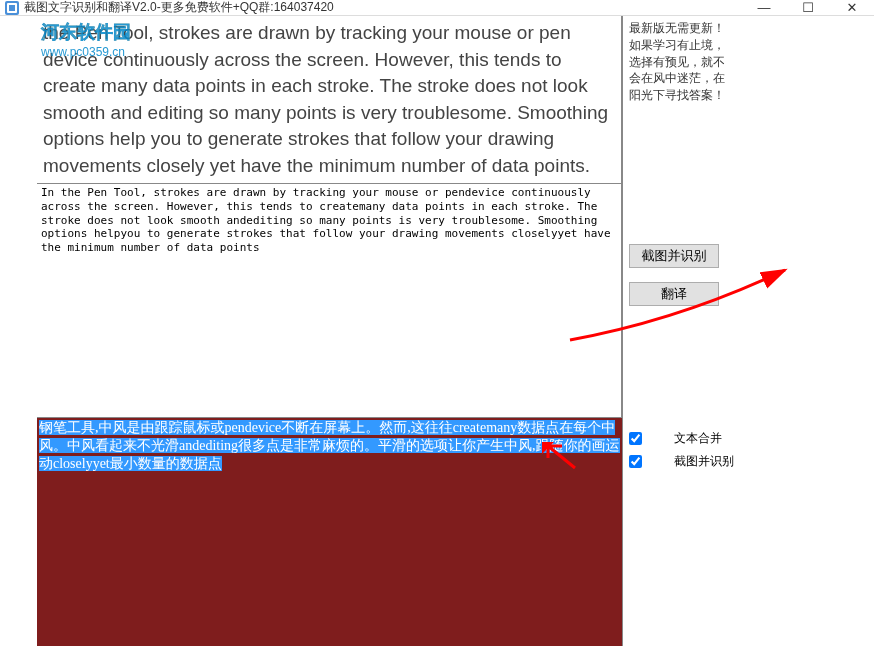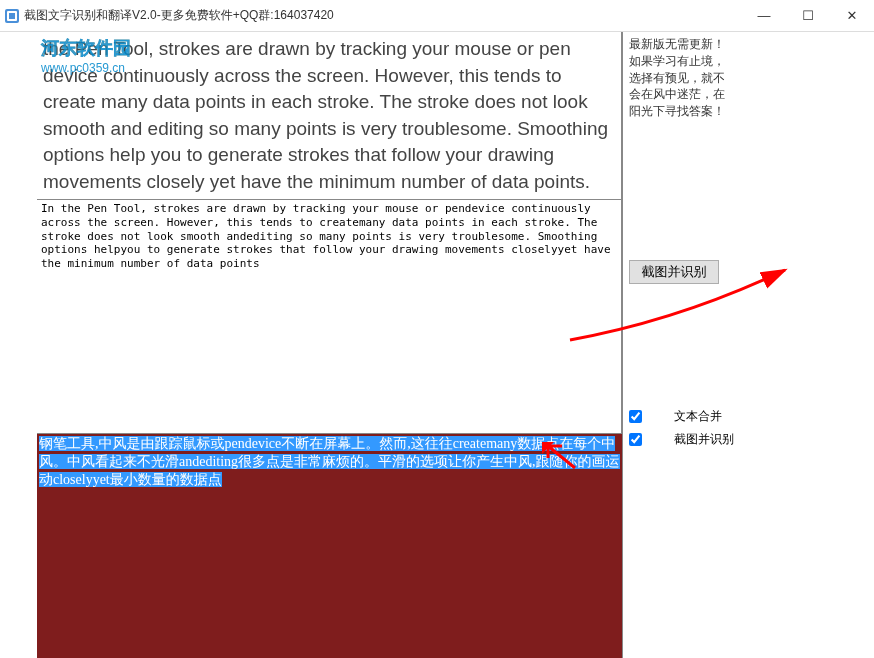--- a/index.html
+++ b/index.html
@@ -1,18 +1,18 @@
 <!DOCTYPE html>
 <html><head>
 <meta charset="utf-8">
 <style>
 * { margin: 0; padding: 0; box-sizing: border-box; }
 body { font-family: "Microsoft YaHei", Arial, sans-serif; background: #fff; width: 874px; height: 658px; overflow: hidden; position: relative; }
 
-.titlebar { height: 32px; background: #fff; border-bottom: 1px solid #ddd; display: flex; align-items: center; padding-left: 4px; font-size: 12px; color: #333; }
+.titlebar { height: 16px; background: #fff; border-bottom: 1px solid #ddd; display: flex; align-items: center; padding-left: 4px; font-size: 12px; color: #333; }
 .titlebar-icon { width: 16px; height: 16px; margin-right: 4px; display: inline-block; }
 .titlebar-icon svg { width: 16px; height: 16px; }
 .titlebar-title { flex: 1; }
 .winbtns { display: flex; }
 .winbtn { width: 44px; height: 28px; display: flex; align-items: center; justify-content: center; font-size: 13px; color: #333; cursor: pointer; }
 
 .body-row { display: flex; height: calc(100% - 28px); }
 
 .left-col { width: 623px; display: flex; flex-direction: column; border-right: 1px solid #888; padding-left: 37px; }
 .right-col { flex: 1; padding: 4px 6px; display: flex; flex-direction: column; }
@@ -77,20 +77,21 @@
   </div>
 
   <div class="right-col">
     <div class="sidebar-text" style="white-space:pre-line;">最新版无需更新！
 如果学习有止境，
 选择有预见，就不
 会在风中迷茫，在
 阳光下寻找答案！</div>
 
     <div class="btn">截图并识别</div>
+    <div class="btn">翻译</div>
 
     <div class="checks">
       <label class="check-row">
         <input type="checkbox" checked="" style="">
         <span>文本合并</span>
       </label>
       <label class="check-row">
         <input type="checkbox" checked="" style="">
         <span>截图并识别</span>
       </label>

